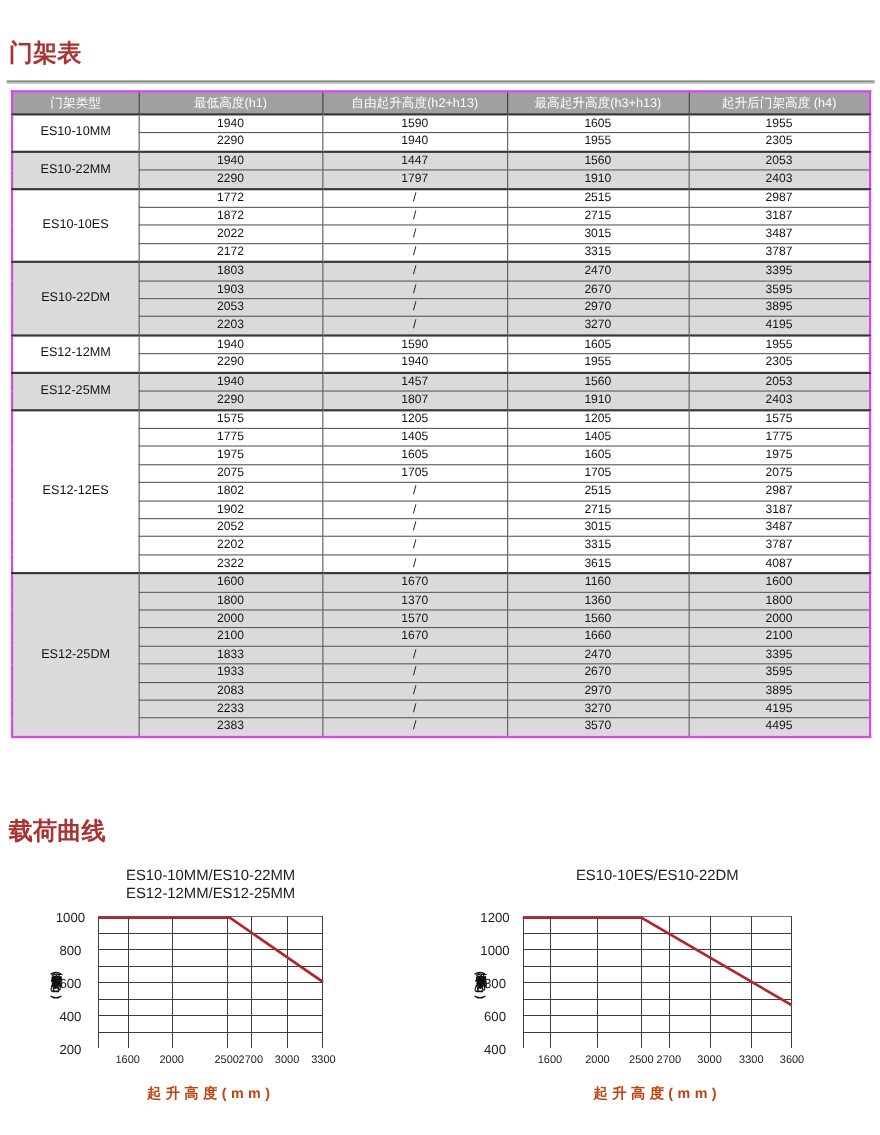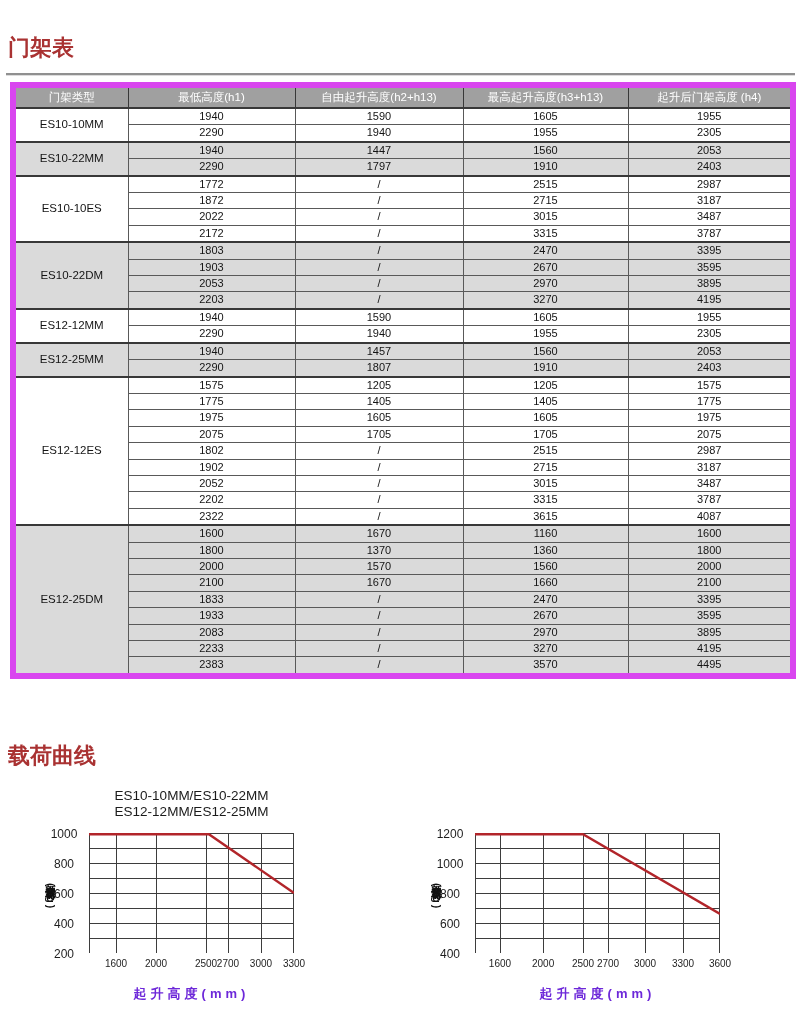--- a/index.html
+++ b/index.html
@@ -5,38 +5,38 @@
   html,body{margin:0;padding:0;background:#ffffff;}
   .page{position:relative;width:800px;height:1032px;background:#ffffff;overflow:hidden;
         font-family:"Liberation Sans",sans-serif;}
   .sec-title{position:absolute;left:8px;margin:0;font-size:22px;font-weight:700;color:#a93232;}
   #title1{top:33px;}
   #title2{top:741px;}
   .rule{position:absolute;left:6px;width:789px;top:73px;height:2px;background:#909090;border-bottom:1px solid #dcdcdc;}
 
   
   .mast-table{position:absolute;left:10px;top:82px;width:780px;border-collapse:collapse;
-              table-layout:fixed;border:6px solid #d946ef;background:#fff;}
+              table-layout:fixed;border:2px solid #d946ef;background:#fff;}
   .mast-table th{background:#a0a0a0;color:#ffffff;font-weight:400;font-size:11.5px;
                  height:19px;padding:0;border:1px solid #383838;border-bottom:2px solid #383838;}
   .mast-table td{border:1px solid #595959;font-size:11px;text-align:center;
                  padding:1px 0;line-height:13.4px;color:#141414;}
   .mast-table tr.group-start td{border-top:2px solid #383838;}
   .mast-table tr.shaded td{background:#dadada;}
   .mast-table td.type-cell{font-size:11.5px;}
 
   
   .chart{position:absolute;}
   .chart-title{position:absolute;text-align:center;}
   .chart-title-line{font-size:13.5px;line-height:16px;color:#1b1b1b;white-space:nowrap;}
   .plot-svg{position:absolute;display:block;}
   .xtick{position:absolute;width:44px;text-align:center;font-size:10px;color:#1e1e1e;}
   .ytick{position:absolute;width:38px;text-align:center;font-size:12px;color:#1e1e1e;}
   .xlabel{position:absolute;text-align:center;font-size:13px;font-weight:700;
-          letter-spacing:4px;color:#6d28d9;white-space:nowrap;}
+          letter-spacing:4px;color:#c2410c;white-space:nowrap;}
   .ylabel{position:absolute;display:flex;align-items:center;justify-content:center;
           writing-mode:vertical-rl;font-size:10.5px;font-weight:700;letter-spacing:2px;color:#101010;}
 </style>
 </head>
 <body>
 
 <div class="page">
   <h1 id="title1" class="sec-title">门架表</h1>
   <div class="rule"></div>
 
@@ -308,20 +308,21 @@
       <div class="xtick" style="left: 68.06px; top: 172px;">1600</div>
       <div class="xtick" style="left: 108.035px; top: 172px;">2000</div>
       <div class="xtick" style="left: 158.055px; top: 172px;">2500</div>
       <div class="xtick" style="left: 179.99px; top: 172px;">2700</div>
       <div class="xtick" style="left: 212.995px; top: 172px;">3000</div>
       <div class="xtick" style="left: 246px; top: 172px;">3300</div>
       <div class="xlabel" style="left: 63px; width: 205px; top: 199px;">起升高度(mm)</div>
     </div>
   <div id="chart-1" class="chart" style="left: 420px; top: 786px; width: 360px; height: 240px;">
       <div class="chart-title" style="left: 55px; top: 2px; width: 245px;">
+        <div class="chart-title-line">ES10-10ES/ES10-22DM</div>
       </div>
       <div class="ylabel" style="left: 9px; top: 47px; width: 16px; height: 120px;">额定载荷(kg)</div>
       <svg width="245" height="120" class="plot-svg" style="left: 55px; top: 47px;">
         <line x1="0" x2="245" y1="0.5" y2="0.5" stroke="#3d3d3d" stroke-width="1" shape-rendering="crispEdges"></line>
         <line x1="0" x2="245" y1="15.5" y2="15.5" stroke="#3d3d3d" stroke-width="1" shape-rendering="crispEdges"></line>
         <line x1="0" x2="245" y1="30.5" y2="30.5" stroke="#3d3d3d" stroke-width="1" shape-rendering="crispEdges"></line>
         <line x1="0" x2="245" y1="45.5" y2="45.5" stroke="#3d3d3d" stroke-width="1" shape-rendering="crispEdges"></line>
         <line x1="0" x2="245" y1="60.5" y2="60.5" stroke="#3d3d3d" stroke-width="1" shape-rendering="crispEdges"></line>
         <line x1="0" x2="245" y1="75.5" y2="75.5" stroke="#3d3d3d" stroke-width="1" shape-rendering="crispEdges"></line>
         <line x1="0" x2="245" y1="90.5" y2="90.5" stroke="#3d3d3d" stroke-width="1" shape-rendering="crispEdges"></line>

